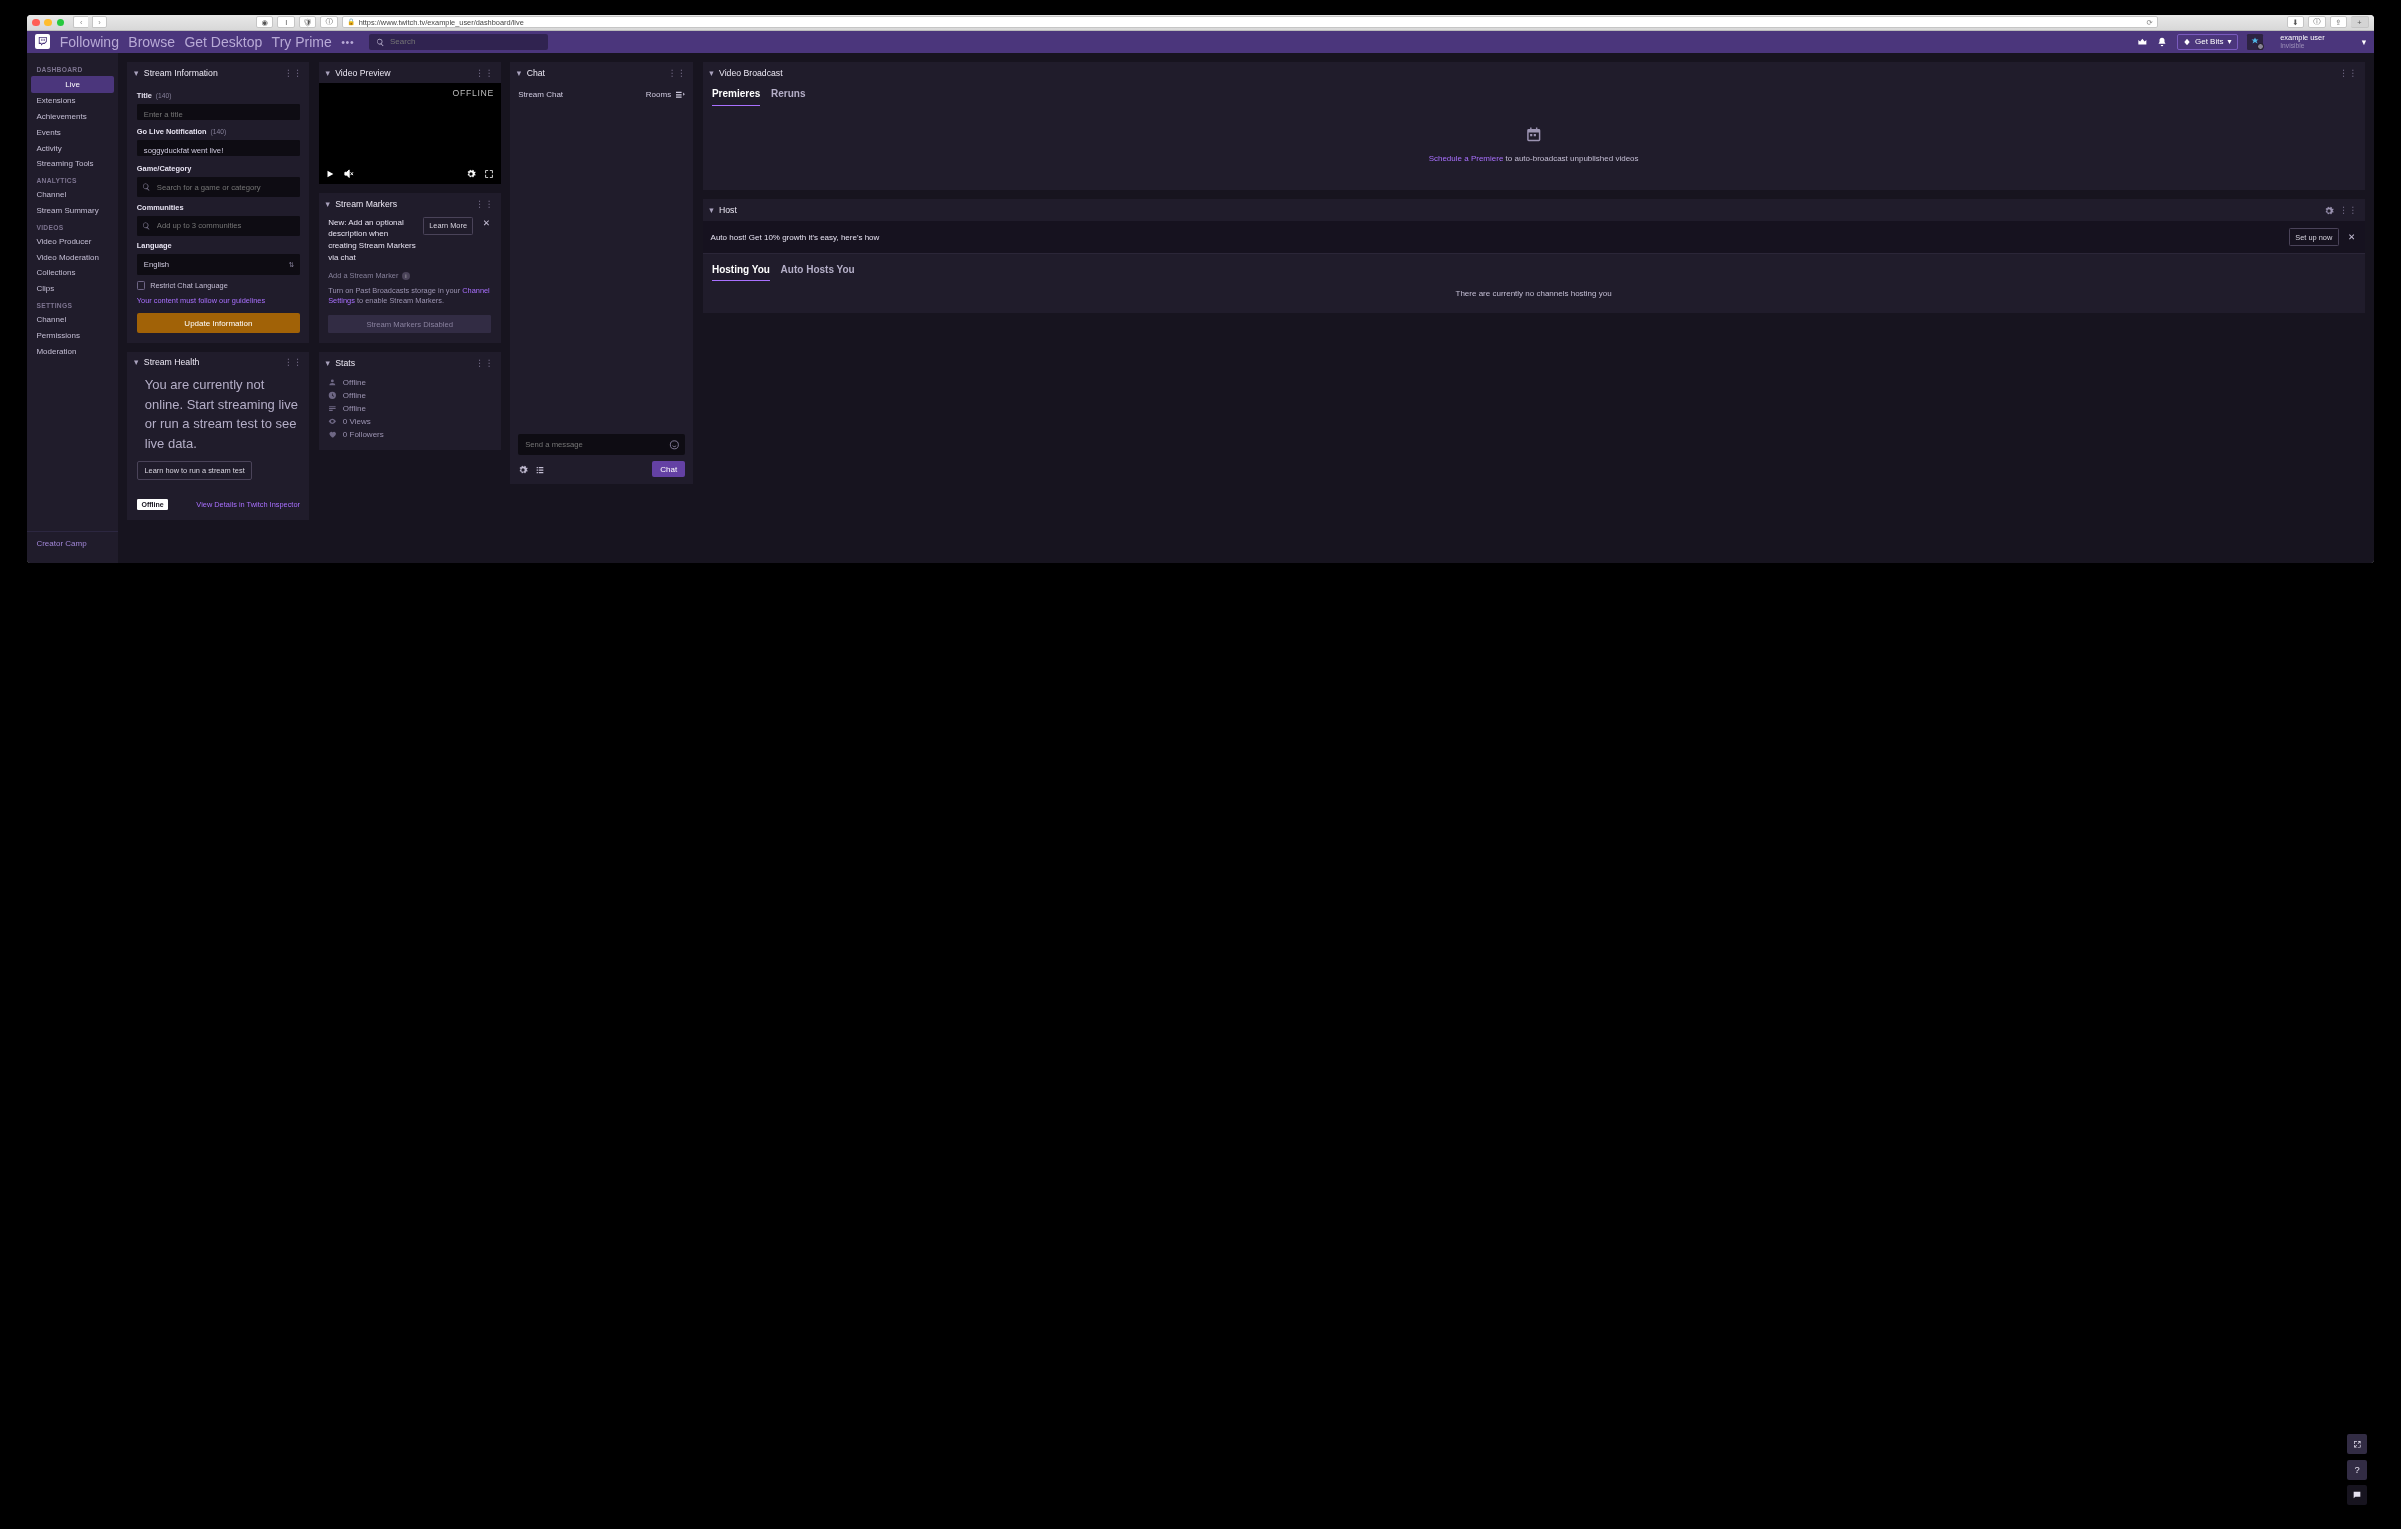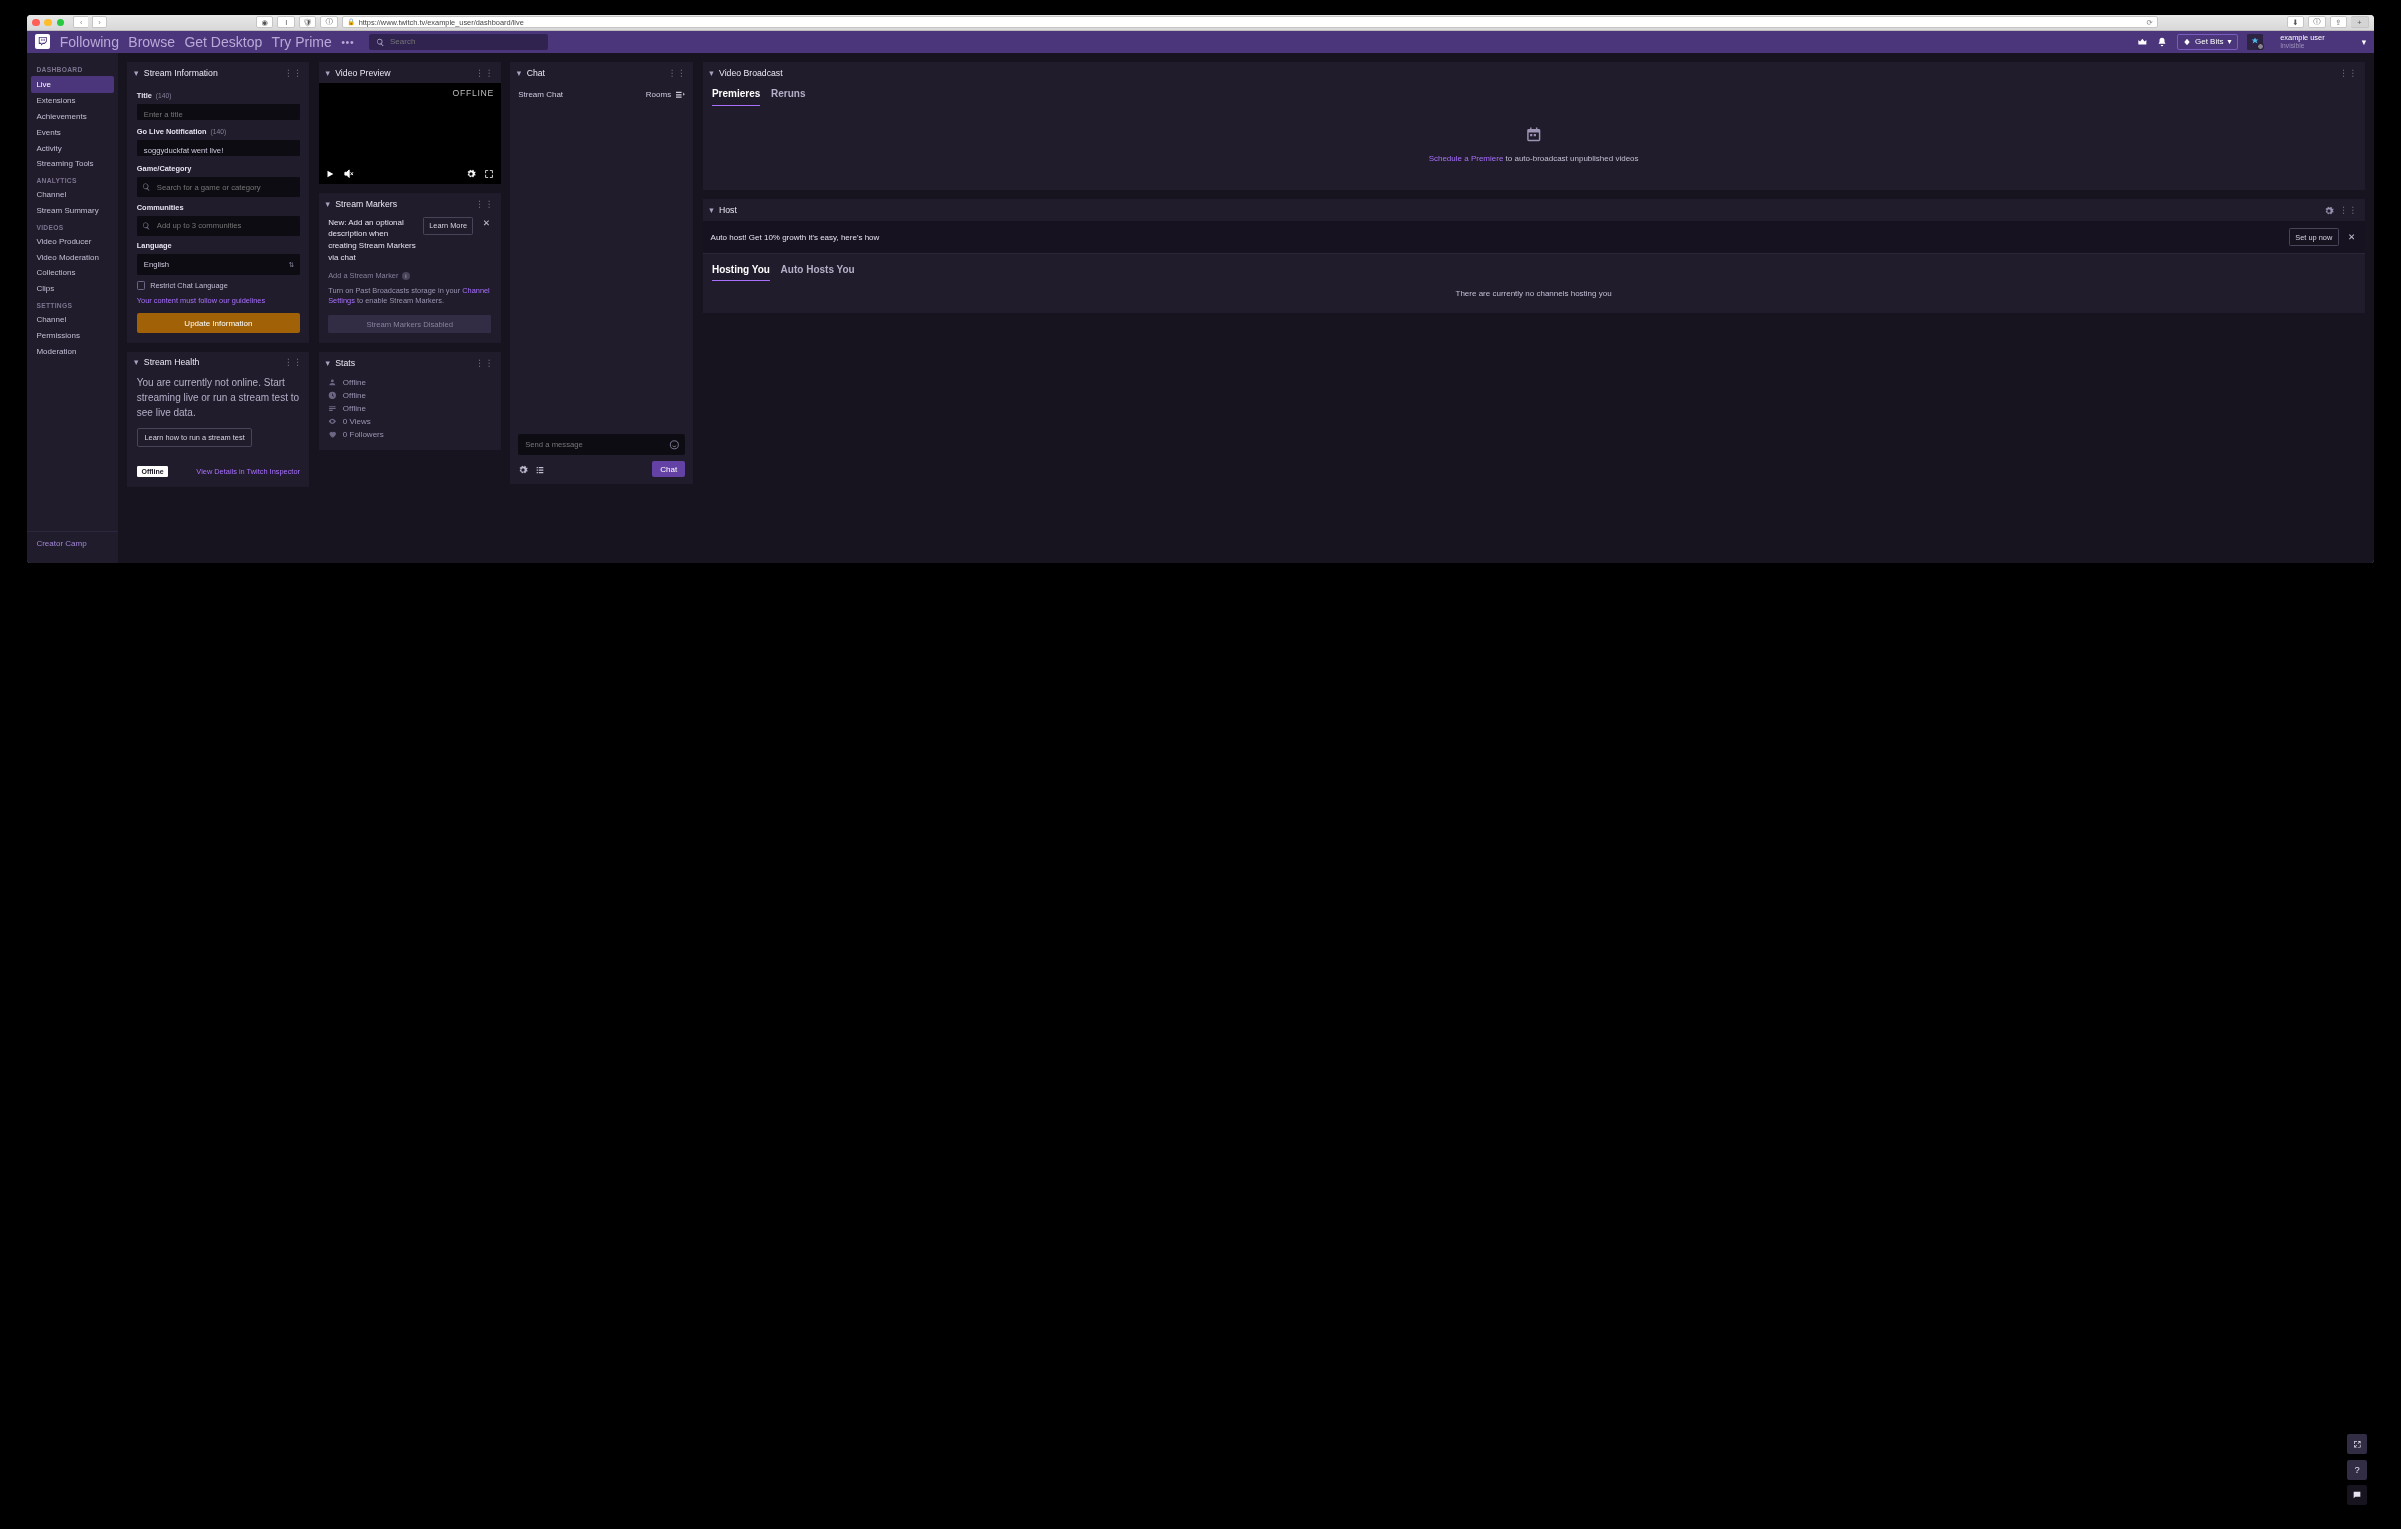--- a/index.html
+++ b/index.html
@@ -108,21 +108,21 @@
     display: flex; flex-direction: column;
   }
   .side-header {
     color: #7d7490; font-size: 6.7px; font-weight: 600; letter-spacing: 0.3px;
     padding: 5.4px 9.4px 2.7px; text-transform: uppercase;
   }
   .side-item {
     color: #c3bdd3; font-size: 8px; padding: 3.4px 9.4px; cursor: pointer;
   }
   .side-item.active {
-    background: #4b367c; color: #fff; border-radius: 2px; margin: 0 4px; padding: 4px 5.4px;
+    background: #4b367c; color: #fff; border-radius: 2px; margin: 0 4px; padding: 4px 5.4px; text-align: center;
   }
   .sidebar .flex-spacer { flex: 1; }
   .creator-camp {
     color: #a287d8; font-size: 8px; padding: 6.7px 9.4px; cursor: pointer;
     border-top: 0.7px solid #2c2740;
   }
   
   .main {
     flex: 1; padding: 9.4px; display: flex; gap: 9.4px; align-items: flex-start;
     background: #17141f;
@@ -167,21 +167,21 @@
     width: 8.7px; height: 8.7px; border: 0.7px solid #6e6585; border-radius: 1.3px;
     background: transparent;
   }
   .guidelines-link { color: #a970ff; font-size: 7.4px; margin-top: 6.7px; display: inline-block; cursor: pointer; }
   .btn-primary {
     background: #a16207; color: #fff; border: none; width: 100%;
     padding: 5.4px 0; border-radius: 2px; font-size: 8px; margin-top: 8px; cursor: pointer;
   }
 
   
-  .health-text { color: #b5afc8; font-size: 10px; line-height: 1.5; }
+  .health-text { color: #b5afc8; font-size: 13px; line-height: 1.5; margin-left: 8px; }
   .btn-outline {
     background: transparent; color: #d8d5e0; border: 0.7px solid #4a4359;
     padding: 4px 6.7px; border-radius: 2px; font-size: 7.4px; margin-top: 8px; cursor: pointer;
   }
   .health-footer { display: flex; align-items: center; justify-content: space-between; margin-top: 19px; }
   .offline-chip {
     background: #fff; color: #17141f; font-size: 7px; font-weight: 600;
     padding: 2px 4.7px; border-radius: 1.3px;
   }
   .link-purple { color: #a970ff; font-size: 7.4px; cursor: pointer; }

